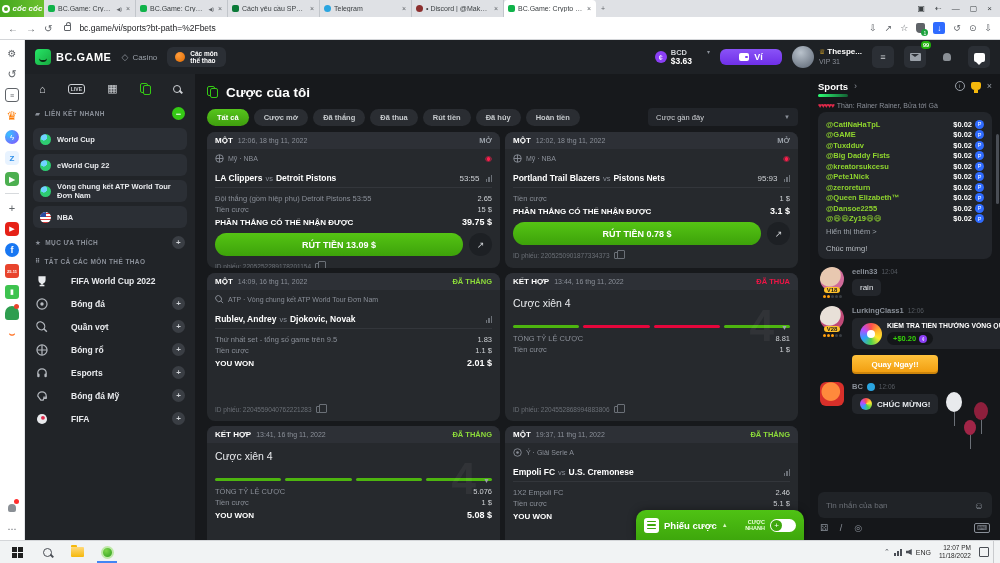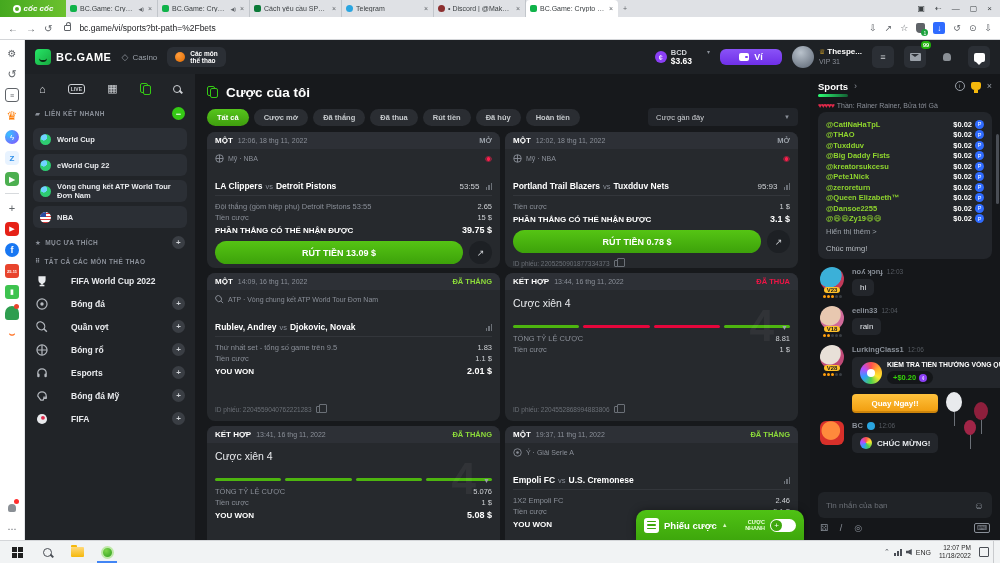--- a/index.html
+++ b/index.html
@@ -1,21 +1,21 @@
 <!DOCTYPE html>
 <html><head>
 <meta charset="utf-8">
 <style>
   *{box-sizing:border-box;margin:0;padding:0}
   html,body{width:1000px;height:563px;overflow:hidden;background:#1b1d21;font-family:"Liberation Sans","DejaVu Sans",sans-serif}
   .row{display:flex;align-items:center}
   .sp{flex:1}
   
   .tabbar{height:17px;background:#dfe1e5;display:flex;align-items:stretch;font-size:7px;color:#3c4043}
-  .brand{width:66px;background:linear-gradient(90deg,#45a81f,#6cc12e);color:#fff;display:flex;align-items:center;justify-content:center;gap:3px;font-weight:bold;font-style:italic;font-size:8px}
+  .brand{width:44px;background:linear-gradient(90deg,#45a81f,#6cc12e);color:#fff;display:flex;align-items:center;justify-content:center;gap:3px;font-weight:bold;font-style:italic;font-size:8px}
   .brand .ring{width:8px;height:8px;border:2px solid #fff;border-radius:50%;background:transparent}
   .tab{width:92px;display:flex;align-items:center;gap:3px;padding:0 4px;border-right:1px solid #c2c6cb;overflow:hidden;white-space:nowrap}
   .tab .ttl{flex:1;overflow:hidden;text-overflow:ellipsis}
   .tab.active{background:#fff;border-radius:4px 4px 0 0;border-right:none}
   .fav{width:7px;height:7px;border-radius:2px;flex:none}
   .f-bc{background:#10b34a}.f-sb{background:#0b7a38}.f-tg{background:#2aa5e0;border-radius:50%}.f-dc{background:#8c2f2f;border-radius:50%}
   .aud{font-size:5px;color:#5f6368}
   .tx{color:#5f6368;font-size:7px;padding:0 1px}
   .newtab{width:14px;display:flex;align-items:center;justify-content:center;color:#5f6368}
   .wctrl{display:flex;align-items:center;gap:10px;padding:0 8px;color:#3c4043;font-size:8px}
@@ -117,21 +117,21 @@
   .chead{background:#2d3036;padding:4px 8px;display:flex;align-items:center;gap:5px;flex:none}
   .kind{color:#fff;font-weight:bold;font-size:8px}
   .ctime{color:#8a8f98;font-size:7px}
   .status{font-size:7.5px;font-weight:bold}
   .status[data-status="open"]{color:#9aa0a8}
   .status[data-status="won"]{color:#8ddc3a}
   .status[data-status="lost"]{color:#ef1446}
   .cbody{padding:5px 8px 6px;display:flex;flex-direction:column;flex:1;position:relative}
   .league{color:#8a8f98;font-size:7px;gap:4px}
   .liveic{color:#ff1e4c;font-size:8px}
-  .teams{margin-top:18px;gap:3px}
+  .teams{margin-top:10px;gap:3px}
   .tname{color:#fff;font-weight:bold;font-size:8.5px;white-space:nowrap}
   .vsl{color:#8a8f98;font-size:7.5px}
   .score{color:#cfd2d6;font-size:8px}
   .barsic{display:inline-flex;align-items:flex-end;gap:1px;margin-left:3px}
   .barsic i{width:1.5px;background:#6b7077;display:block}
   .barsic i:nth-child(1){height:3px}.barsic i:nth-child(2){height:5px}.barsic i:nth-child(3){height:7px}
   .cdiv{height:1px;background:#33363b;margin:4px 0}
   .kv{font-size:7.5px;margin-top:2px}
   .kv .k{color:#8a8f98}
   .kv .v{color:#cfd2d6}
@@ -603,21 +603,21 @@
                     <circle cx="5" cy="5" r="4.2" fill="none" stroke="#8a8f98"></circle>
                     <path d="M1 5h8M5 1v8" stroke="#8a8f98" fill="none"></path>
                   </svg>
                   <span>Mỹ · NBA</span>
                   <span class="sp"></span>
                   <span class="liveic">◉</span>
                 </div>
               <div class="row teams">
                   <span class="tname">Portland Trail Blazers</span>
                   <span class="vsl">vs</span>
-                  <span class="tname">Tuxdduv Nets</span>
+                  <span class="tname">Pistons Nets</span>
                   <span class="sp"></span>
                   <span class="score">95:93</span>
                   <span class="barsic">
                     <i></i>
                     <i></i>
                     <i></i>
                   </span>
                 </div>
               <div class="cdiv"></div>
               <div class="row kv">
@@ -838,21 +838,21 @@
               <span class="hearts">♥♥♥♥♥</span>
               <span class="raintext">Thần: Rainer Rainer, Bửa tới Gà</span>
             </div>
           <div class="rainbub">
             <div class="rainrow">
                 <span class="rname">@CatINaHaTpL</span>
                 <span class="ramt">$0.02</span>
                 <span class="rcoin">P</span>
               </div>
             <div class="rainrow">
-                <span class="rname">@THAO</span>
+                <span class="rname">@GAME</span>
                 <span class="ramt">$0.02</span>
                 <span class="rcoin">P</span>
               </div>
             <div class="rainrow">
                 <span class="rname">@Tuxdduv</span>
                 <span class="ramt">$0.02</span>
                 <span class="rcoin">P</span>
               </div>
             <div class="rainrow">
                 <span class="rname">@Big Daddy Fists</span>
@@ -886,37 +886,20 @@
               </div>
             <div class="rainrow">
                 <span class="rname">@😄😄Zy19😄😄</span>
                 <span class="ramt">$0.02</span>
                 <span class="rcoin">P</span>
               </div>
             <div class="rmore">Hiển thị thêm &gt;</div>
             <div class="rcongrats">Chúc mừng!</div>
           </div>
 
-          <div class="msg">
-            <div class="avcol">
-                <span class="av av1"></span>
-                <span class="vipb">V23</span>
-                <span class="stars">
-                  <i class="on"></i>
-                  <i class="on"></i>
-                  <i class="on"></i>
-                  <i></i>
-                  <i></i>
-                </span>
-              </div>
-            <div class="mcol"><div class="mname">
-                  <span>noʎ ʞɔnɟ</span>
-                  <span class="mtime">12:03</span>
-                </div><span class="bub">hi</span></div>
-          </div>
 
           <div class="msg">
             <div class="avcol">
                 <span class="av av2"></span>
                 <span class="vipb">V18</span>
                 <span class="stars">
                   <i class="on"></i>
                   <i class="on"></i>
                   <i></i>
                   <i></i>

